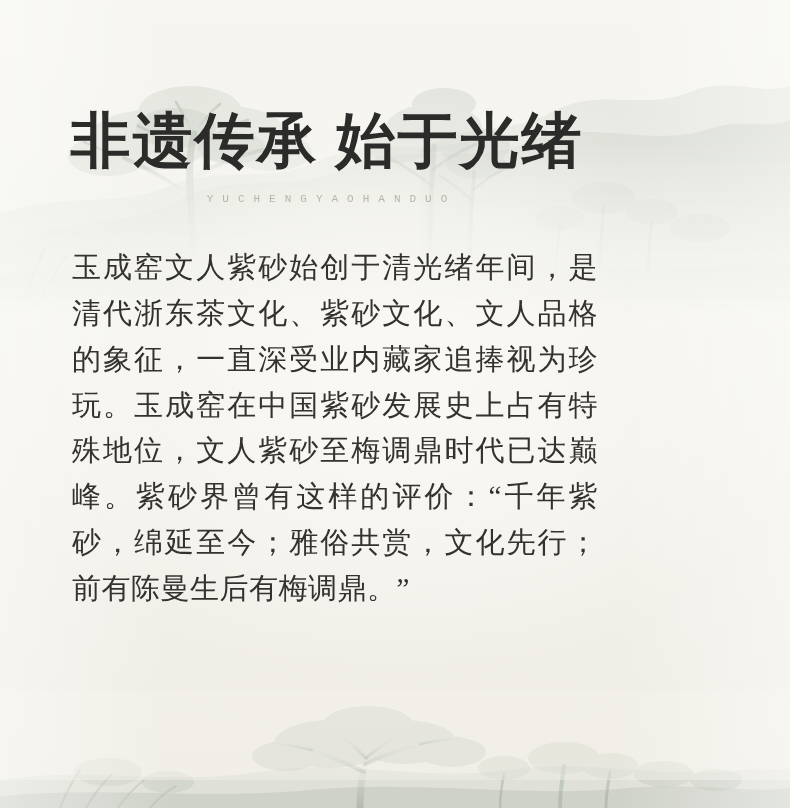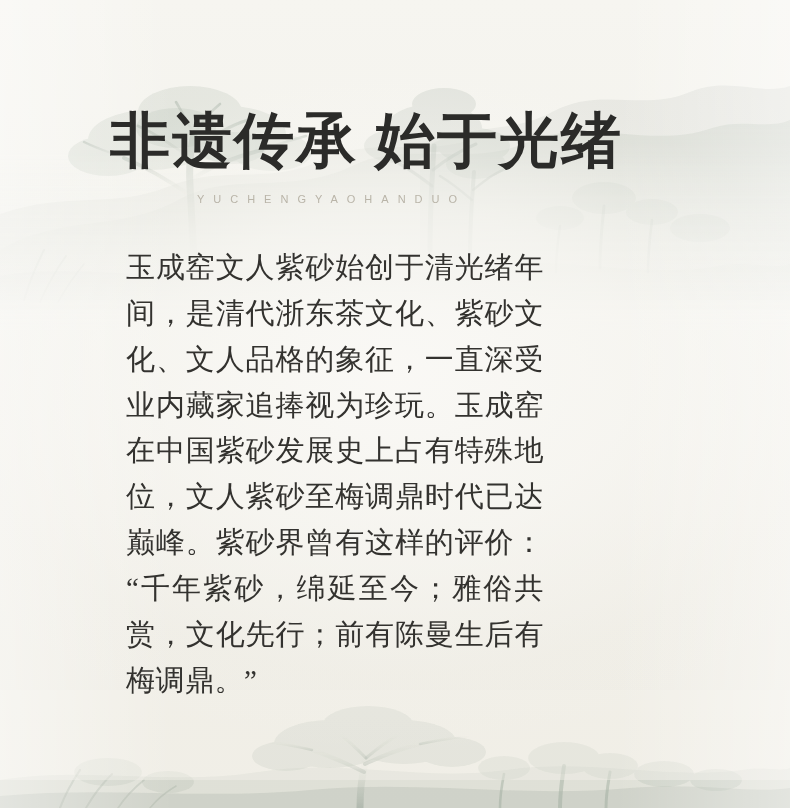--- a/index.html
+++ b/index.html
@@ -46,40 +46,40 @@
     pointer-events: none;
   }
 
   
   .content {
     position: relative;
     z-index: 5;
     width: 654px;
     height: 808px;
     box-sizing: border-box;
-    padding: 0 110px;
+    padding: 0 56px;
   }
 
   .title {
     margin: 0;
     padding-top: 108px;
     text-align: center;
     font-family: "Liberation Serif", "DejaVu Serif", serif;
     font-size: 60px;
     line-height: 1.12;
     font-weight: 700;
     color: #2b2b29;
     letter-spacing: 2px;
     white-space: pre;
   }
 
   .subtitle {
     margin: 18px 0 0 0;
     text-align: center;
-    font-family: Liberation Sans, sans-serif;
+    font-family: Liberation Mono, monospace;
     font-size: 11px;
     font-weight: 400;
     letter-spacing: 9px;
     color: #b9b4a8;
     text-indent: 9px;
   }
 
   .body-text {
     margin: 40px 0 0 16px;
     font-family: "Liberation Serif", "DejaVu Serif", serif;

